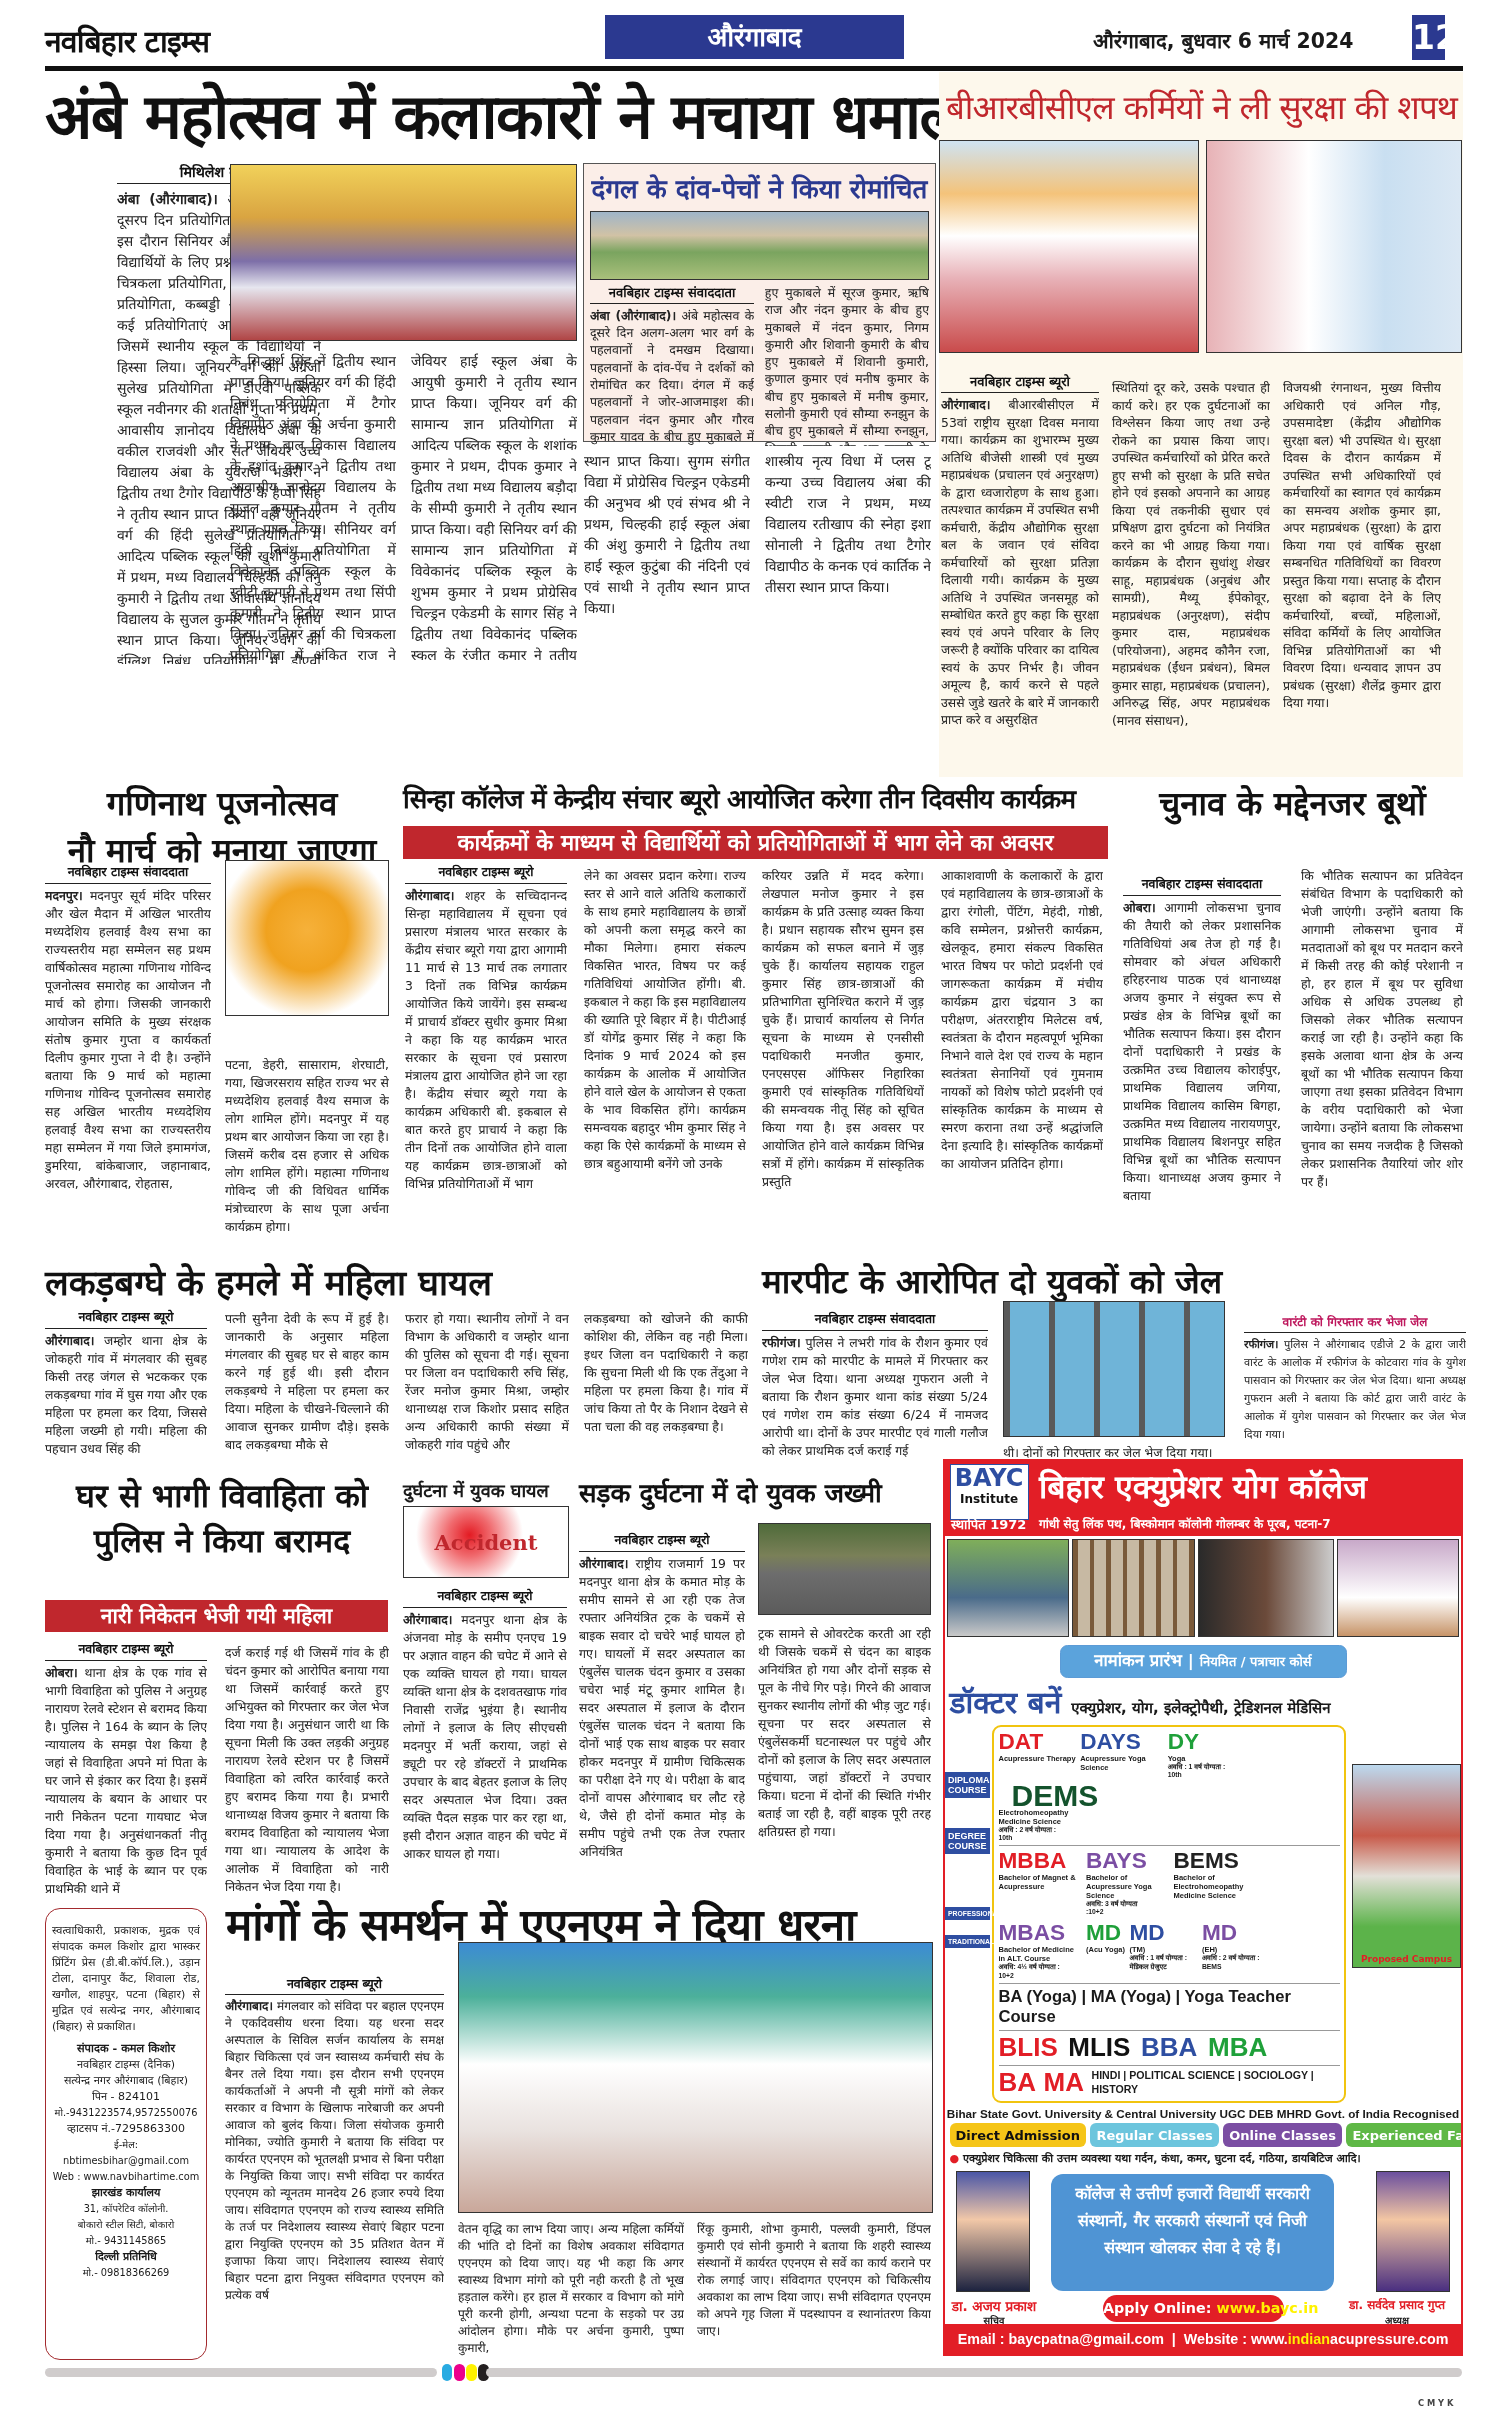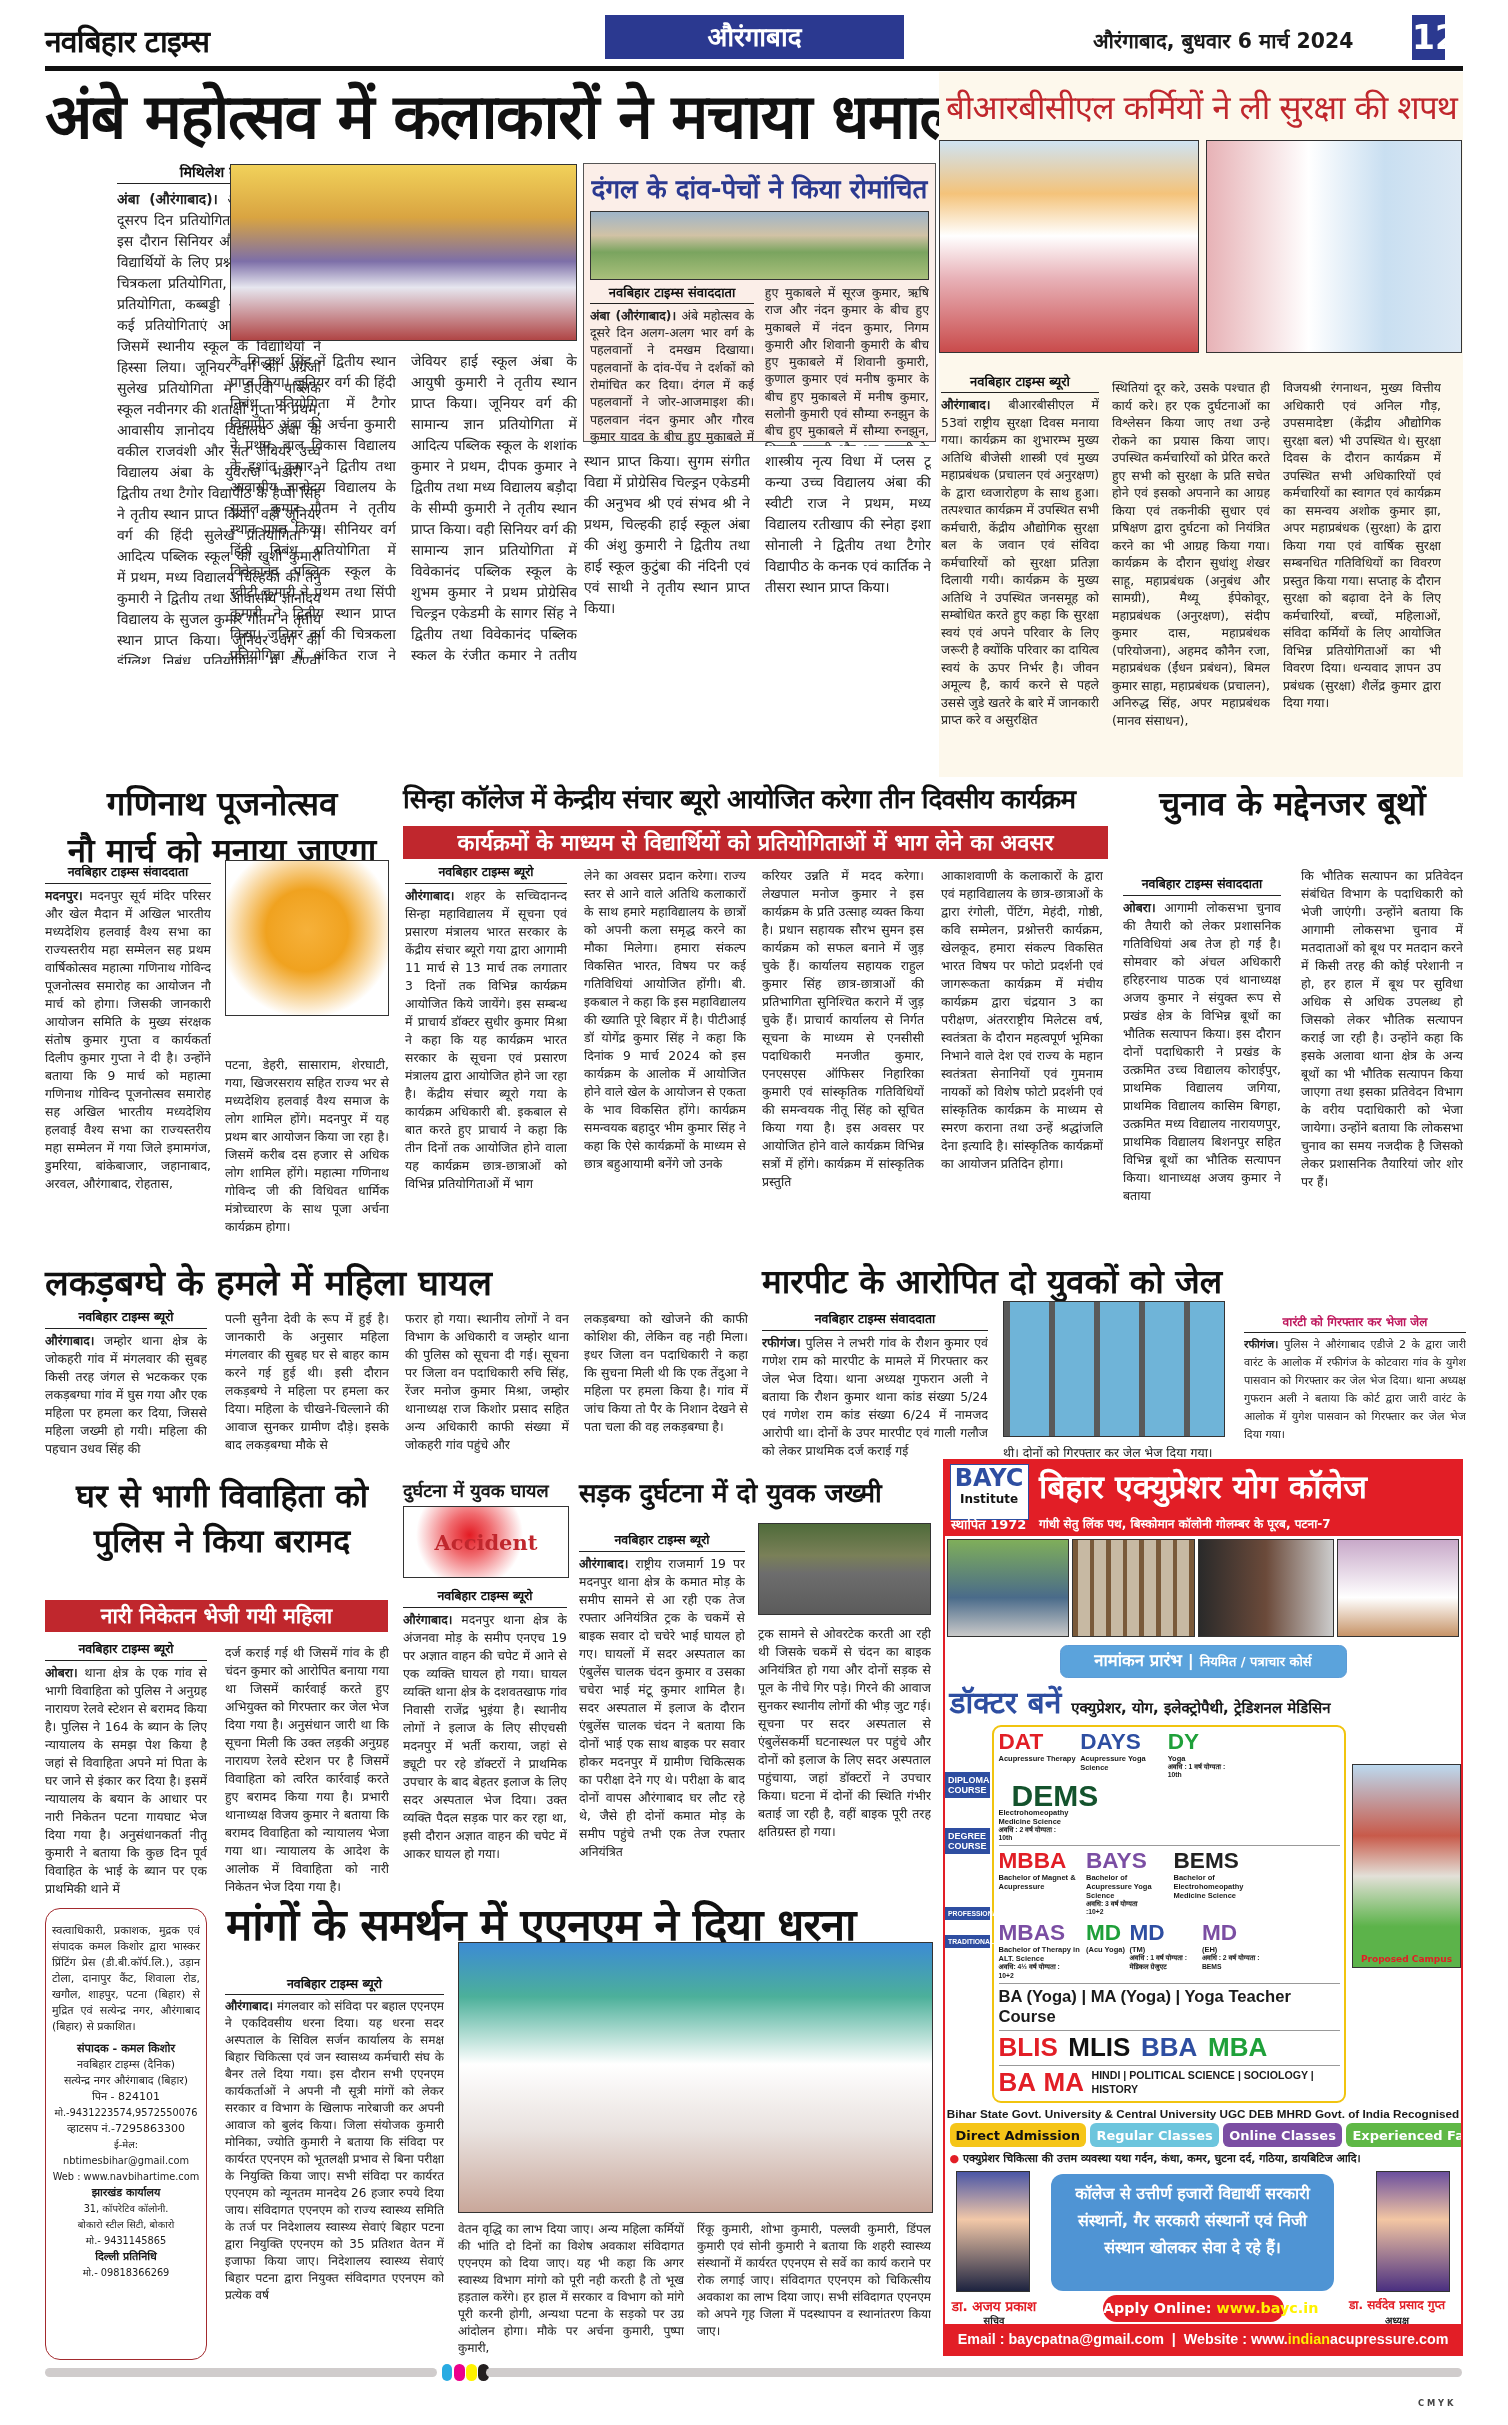--- a/index.html
+++ b/index.html
@@ -272,21 +272,21 @@
           <span style="font-weight: bold; font-size: 22.6px; line-height: 24px; color: rgb(123, 78, 163);">BAYS</span>
           <span style="font-size: 7.5px; font-weight: bold; max-width: 83px; line-height: 9px;">Bachelor of Acupressure Yoga Science</span>
           <span style="font-size: 6.8px; font-weight: bold; max-width: 68px; line-height: 8.3px;">अवधि: 3 वर्ष योग्यता :10+2</span>
         </div>
         <div style="display: flex; flex-direction: column; align-items: flex-start;">
           <span style="font-weight: bold; font-size: 22.6px; line-height: 24px; color: rgb(34, 34, 34);">BEMS</span>
           <span style="font-size: 7.5px; font-weight: bold; max-width: 83px; line-height: 9px;">Bachelor of Electrohomeopathy Medicine Science</span>
         </div>
         <div style="display: flex; flex-direction: column; align-items: flex-start;">
           <span style="font-weight: bold; font-size: 22.6px; line-height: 24px; color: rgb(123, 78, 163);">MBAS</span>
-          <span style="font-size: 7.5px; font-weight: bold; max-width: 83px; line-height: 9px;">Bachelor of Therapy in ALT. Science</span>
+          <span style="font-size: 7.5px; font-weight: bold; max-width: 83px; line-height: 9px;">Bachelor of Medicine in ALT. Course</span>
           <span style="font-size: 6.8px; font-weight: bold; max-width: 68px; line-height: 8.3px;">अवधि: 4½ वर्ष योग्यता : 10+2</span>
         </div>
         <div style="display: flex; flex-direction: column; align-items: flex-start;">
           <span style="font-weight: bold; font-size: 22.6px; line-height: 24px; color: rgb(31, 160, 58);">MD</span>
           <span style="font-size: 7.5px; font-weight: bold; max-width: 83px; line-height: 9px;">(Acu Yoga)</span>
         </div>
         <div style="display: flex; flex-direction: column; align-items: flex-start;">
           <span style="font-weight: bold; font-size: 22.6px; line-height: 24px; color: rgb(46, 78, 161);">MD</span>
           <span style="font-size: 7.5px; font-weight: bold; max-width: 83px; line-height: 9px;">(TM)</span>
           <span style="font-size: 6.8px; font-weight: bold; max-width: 68px; line-height: 8.3px;">अवधि : 1 वर्ष योग्यता : मेडिकल ग्रेजुएट</span>

